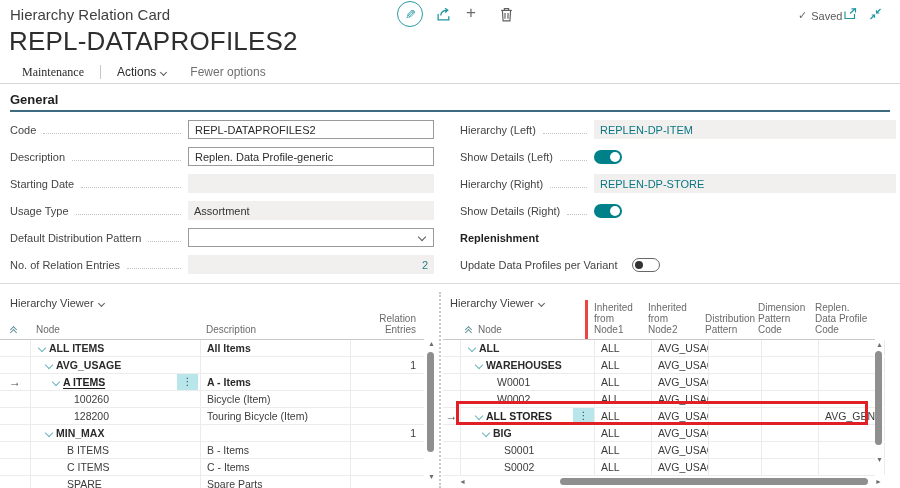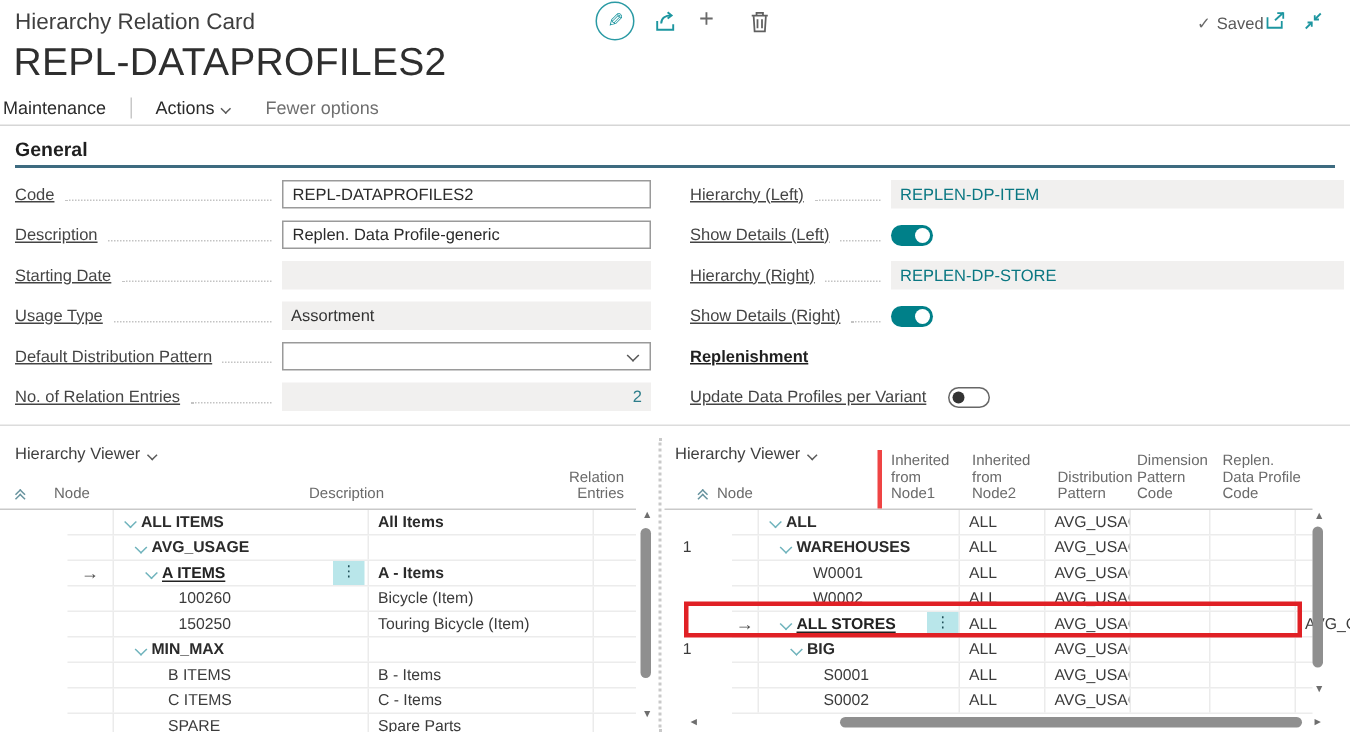--- a/index.html
+++ b/index.html
@@ -38,21 +38,21 @@
   .collapse-all i { display:block; width:5px; height:5px; border-right:1.3px solid #67939e;
                     border-bottom:1.3px solid #67939e; transform:rotate(225deg); }
   .collapse-all i + i { margin-top:-2px; }
 
   
   .section-title { left:10px; top:92px; font-size:13px; font-weight:bold; color:#1f1f1f; }
   .section-rule  { left:10px; top:110px; width:880px; height:2px; background:#3e6b80; }
 
   .fcol { top:116px; }
   .fcol .frow { height:27px; display:flex; align-items:center; }
-  .flabel { color:#444; font-size:11px; white-space:nowrap;text-decoration:underline; }
+  .flabel { color:#444; font-size:11px; white-space:nowrap; }
   .fleader { flex:1; border-bottom:1px dotted #c3c3c3; margin:0 7px; height:1px; align-self:center; transform:translateY(4px); }
   .fctrl { height:19px; font-size:11px; display:flex; align-items:center; padding:0 6px; }
   .col-l { left:10px;  width:424px; } .col-l .fctrl { width:246px; }
   .col-r { left:460px; width:436px; } .col-r .fctrl { width:302px; }
   .inputbox { border:1px solid #9a9a9a; background:#fff; color:#2b2b2b; }
   .greybox  { background:#f1f0ef; color:#333; }
   .linkval  { color:#0a7782; }
   .numlink  { color:#2d7d8a; justify-content:flex-end; }
   .ddbox { border:1px solid #9a9a9a; background:#fff; position:relative; }
   .ddbox .dd-chev { position:absolute; right:8px; top:5px; width:6px; height:6px;
@@ -69,21 +69,21 @@
   
   .viewer-caption { font-size:11px; color:#3f3f3f; display:flex; align-items:center; gap:5px; }
   .panel { top:290px; height:198px;padding-left:36px; }
   .panel-left  { left:0;   width:437px; }
   .panel-right { left:443px; width:457px; }
   .splitter { left:439px; top:292px; height:196px; border-left:2px dotted #c9c9c9; }
 
   .thead { position:absolute; display:flex; font-size:10px; color:#6a6a6a; border-bottom:1px solid #c9c9c9; }
   .th { display:flex; align-items:flex-end; padding:0 2px 4px 6px; line-height:11px; }
   .trow { display:flex; height:17px; line-height:16px; font-size:10.5px; color:#3b3b3b;
-          border-bottom:1px solid #ececec; position:relative;margin-left:45px; }
+          border-bottom:1px solid #ececec; position:relative; }
   .bold { font-weight:bold; color:#2b2b2b; }
   .sel-node { font-weight:bold; text-decoration:underline; text-underline-offset:2px; color:#222; }
   .selarrow { color:#4a4a4a; font-size:12px; line-height:16px; }
   .menuchip { position:absolute; top:0; width:21px; height:16px; background:#b9e6ea; color:#1f4e57;
               text-align:center; line-height:15px; font-size:10px; }
   .nodecell { display:flex; align-items:center; gap:4px; position:relative; white-space:nowrap; overflow:hidden; }
   .cell { border-left:1px solid #ebebeb; padding-left:6px; white-space:nowrap; overflow:hidden; }
 
   
   .lt-head { left:0; top:28px; width:424px; height:22px; }
@@ -156,21 +156,21 @@
 <div class="abs hicon" style="left:869px; top:8px;">
   <svg width="13" height="12" viewBox="0 0 12 12" fill="none" stroke="#1d96a0" stroke-width="1.2">
     <path d="M11 1 L7 5"></path>
       <path d="M7 2.2 V5 H9.8"></path>
       <path d="M1 11 L5 7"></path>
       <path d="M5 9.8 V7 H2.2"></path>
   </svg>
 </div>
 
 <div class="abs actionbar">
-  <div class="ab-item" style="padding-left:2px;">
+  <div class="ab-item" style="padding-left:22px;font-family:Liberation Serif, serif;">
     <span>Maintenance</span>
   </div>
   <div class="ab-sep"></div>
   <div class="ab-item">
     <span>Actions</span>
     <i class="chev dark"></i>
   </div>
   <div class="ab-item ab-grey">
     <span>Fewer options</span>
   </div>
@@ -317,21 +317,21 @@
           <span class="chev-sp"></span>
           <span>100260</span>
         </div>
       <div class="cell ld">Bicycle (Item)</div>
       <div class="cell le"></div>
     </div>
     <div class="trow">
       <div class="lg"></div>
       <div class="cell ln nodecell lvl3">
           <span class="chev-sp"></span>
-          <span>150250</span>
+          <span>128200</span>
         </div>
       <div class="cell ld">Touring Bicycle (Item)</div>
       <div class="cell le"></div>
     </div>
     <div class="trow">
       <div class="lg"></div>
       <div class="cell ln nodecell lvl1 bold">
           <i class="chev"></i>
           <span>MIN_MAX</span>
         </div>

